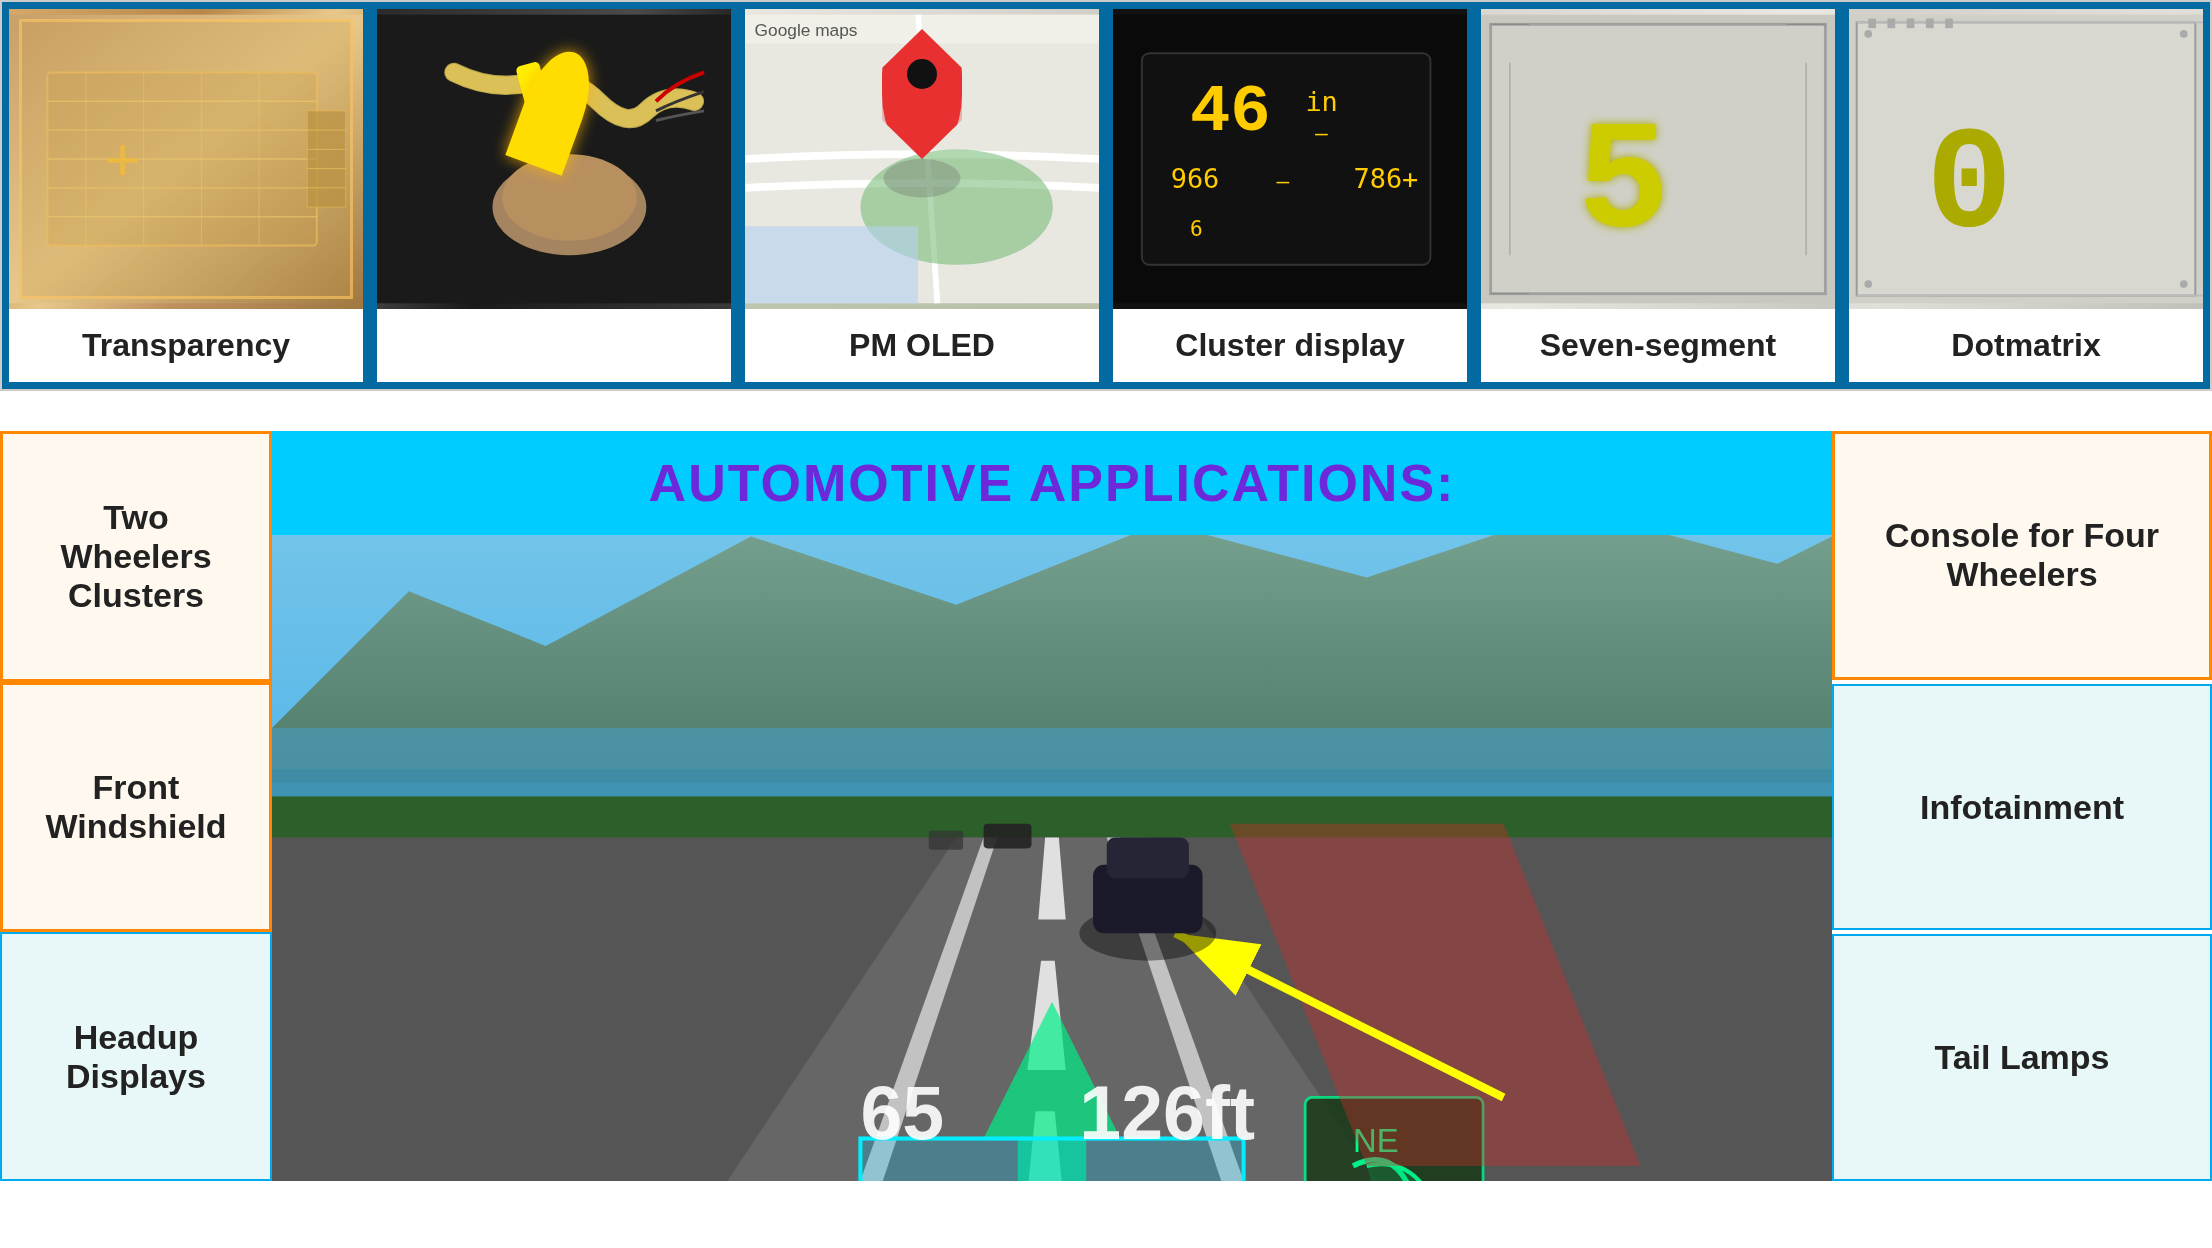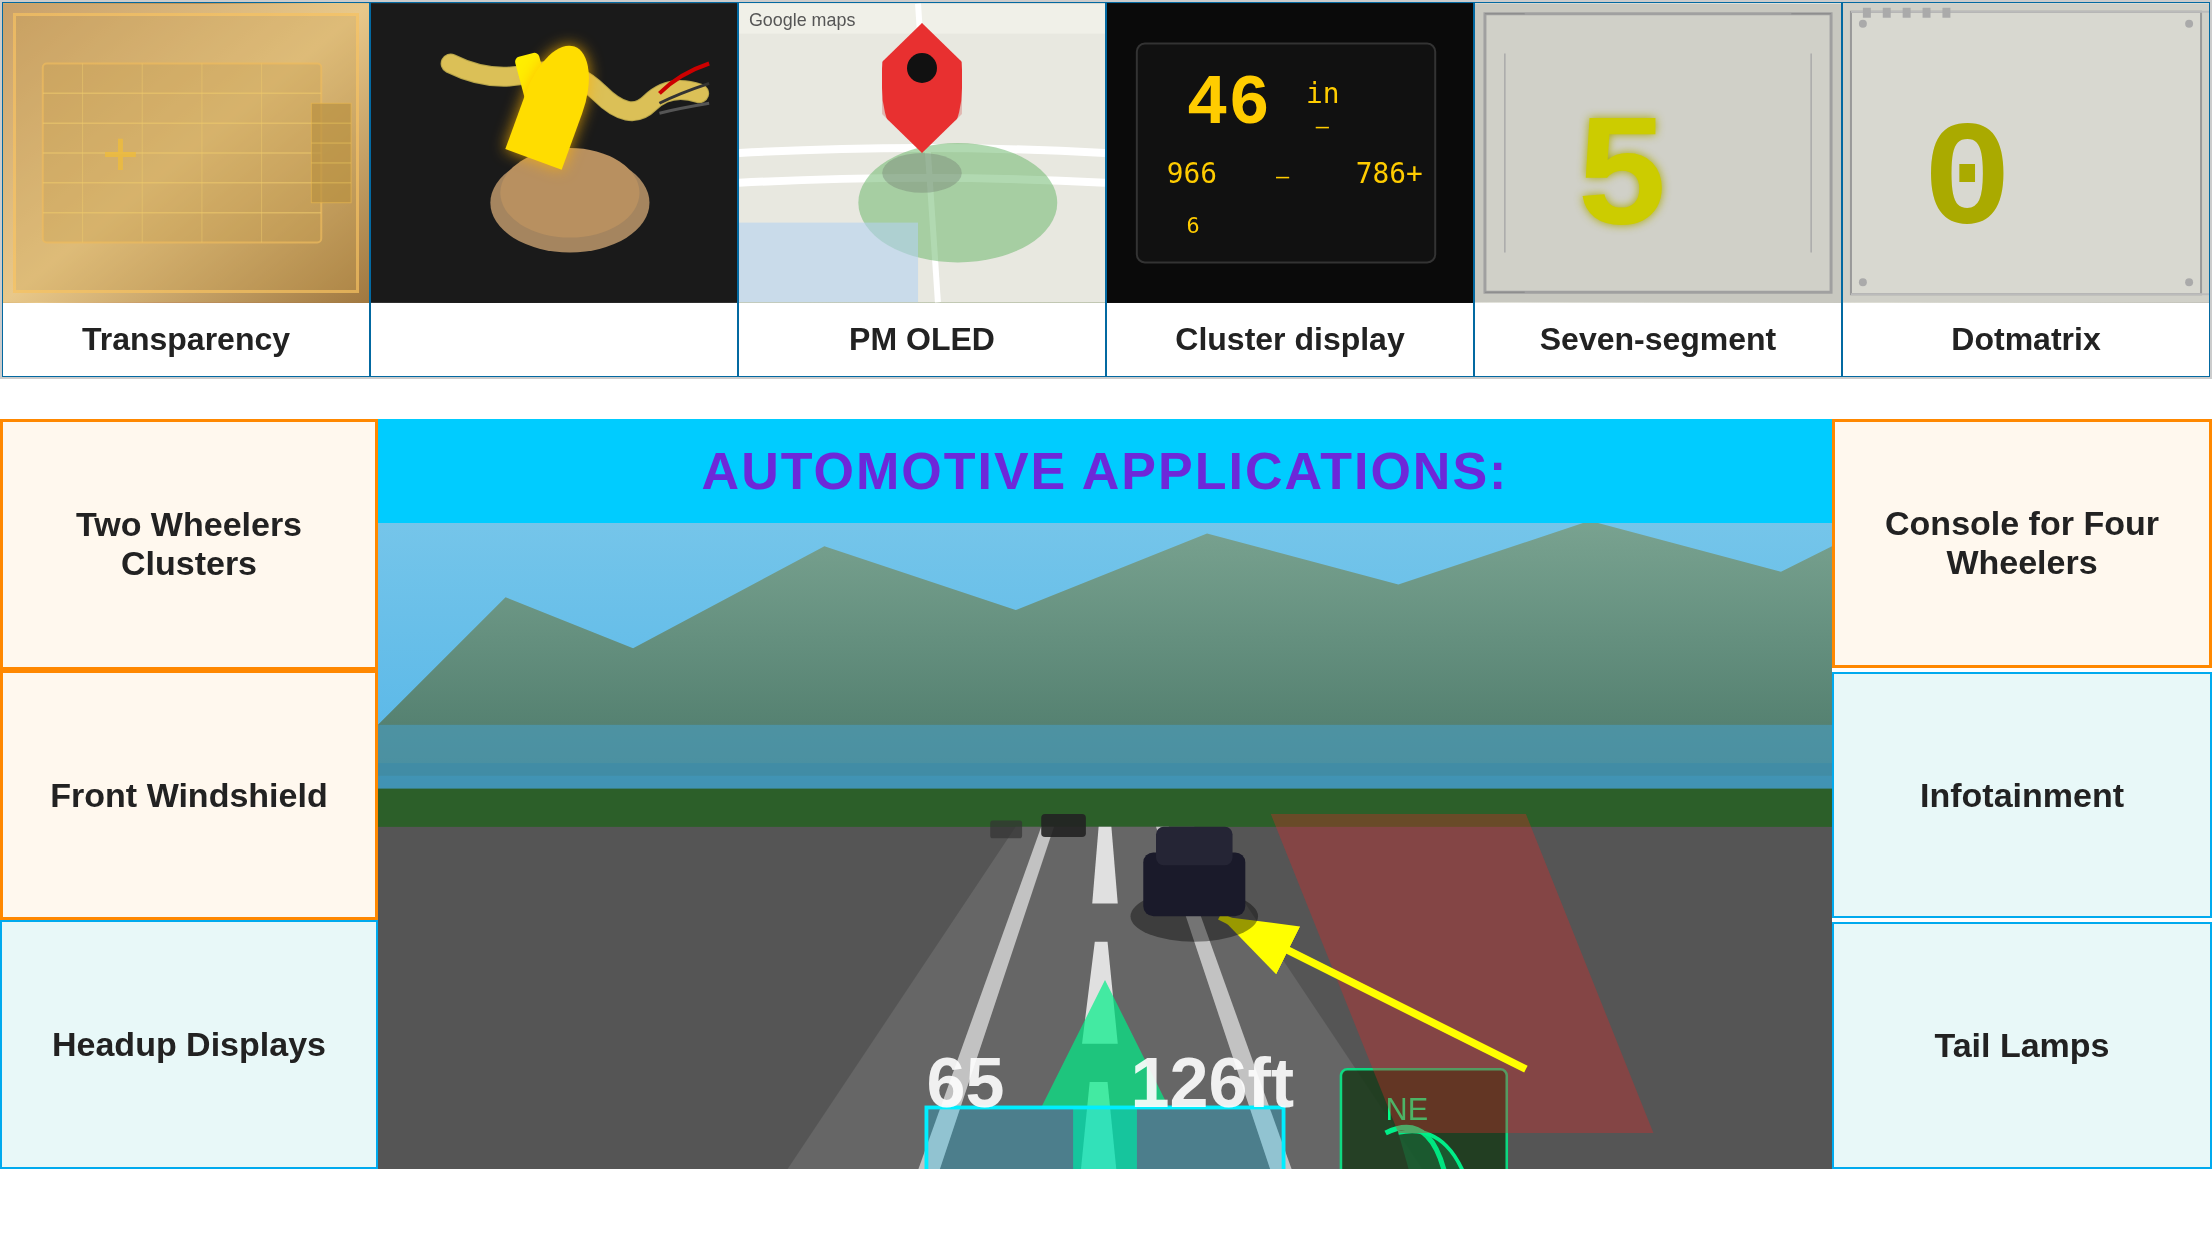--- a/index.html
+++ b/index.html
@@ -13,21 +13,21 @@
 
     
     .gallery {
       display: flex;
       flex-direction: row;
       width: 100%;
       border: 2px solid #ccc;
     }
     .gallery-item {
       flex: 1;
-      border: 1px solid #0369a1;
+      border: 7px solid #0369a1;
       display: flex;
       flex-direction: column;
       align-items: flex-end;
     }
     .gallery-img {
       width: 100%;
       height: 300px;
       object-fit: cover;
       display: flex;
       align-items: center;
@@ -127,21 +127,21 @@
       display: flex;
       flex-direction: row;
       width: 100%;
       margin-top: 40px;
       align-items: stretch;
       min-height: 750px;
     }
 
     
     .left-panel {
-      width: 378px;
+      width: 272px;
       display: flex;
       flex-direction: column;
       justify-content: center;
       padding: 0;
       gap: 0;
     }
     .left-item {
       border: 2px solid #00aaee;
       background: #fff8ee;
       display: flex;

